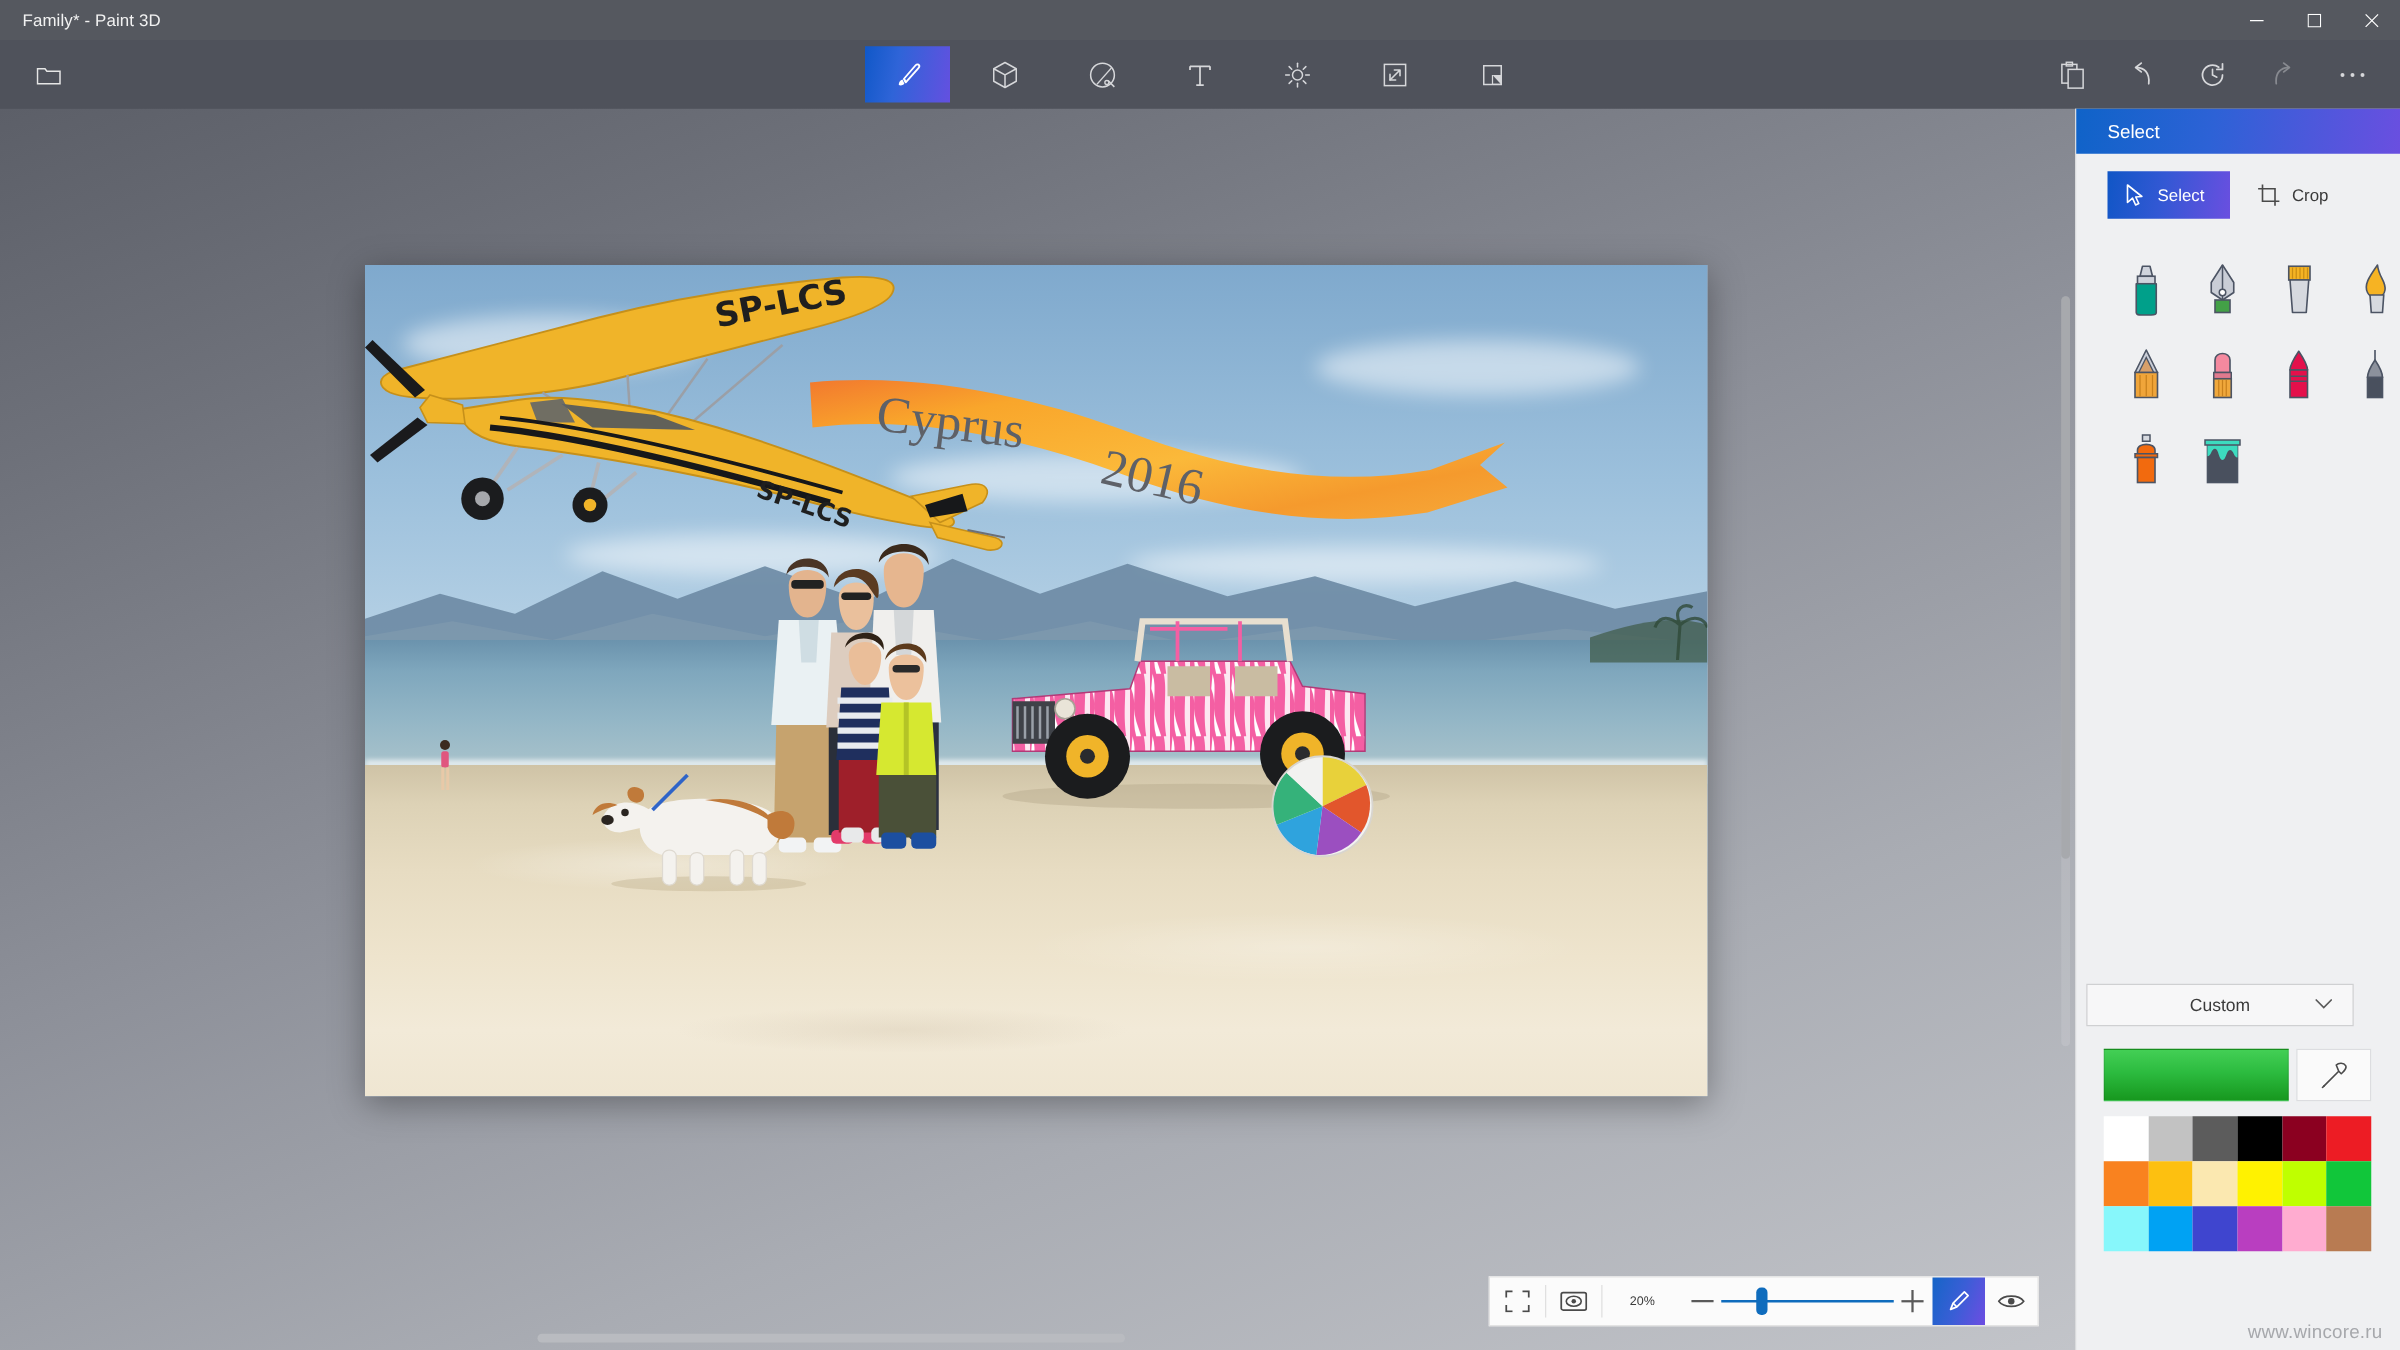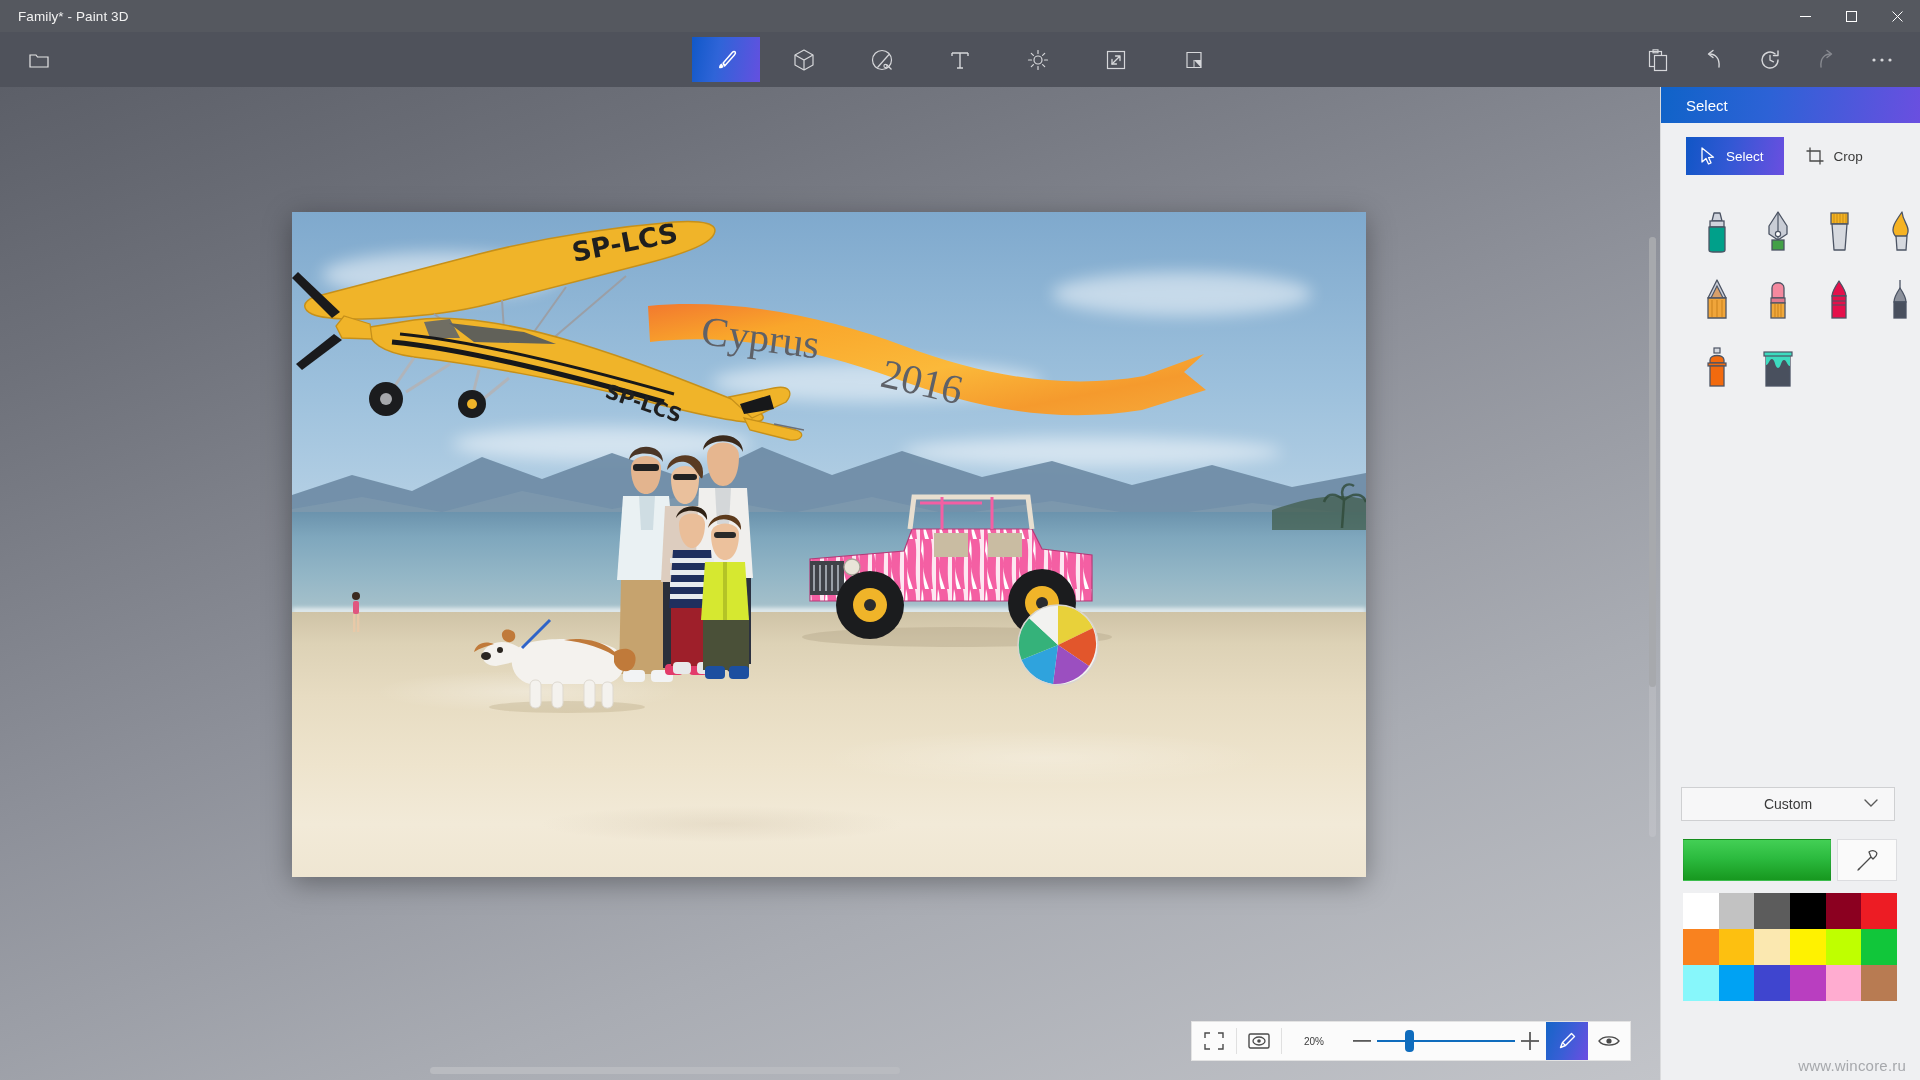--- a/index.html
+++ b/index.html
@@ -177,21 +177,21 @@
 
   .brush-grid {
     display:grid; grid-template-columns:repeat(4,55px); gap:6px 6px;
     padding:26px 0 0 28px;
   }
   .brush-cell {
     width:55px; height:62px; display:flex; align-items:center; justify-content:center;
   }
 
   .custom-select {
-    position:absolute; left:20px; top:700px; width:214px; height:34px;
+    position:absolute; left:8px; top:700px; width:214px; height:34px;
     border:1px solid #cfd0d2; background:#f7f7f8;
     display:flex; align-items:center; justify-content:center; position:absolute;
   }
   .custom-select span { font-size:14px; color:#3a3a3a; }
   .custom-select .chev { position:absolute; right:16px; top:11px; }
 
   .color-row {
     position:absolute; left:22px; top:752px; width:214px; height:42px;
     display:flex; gap:6px;
   }

